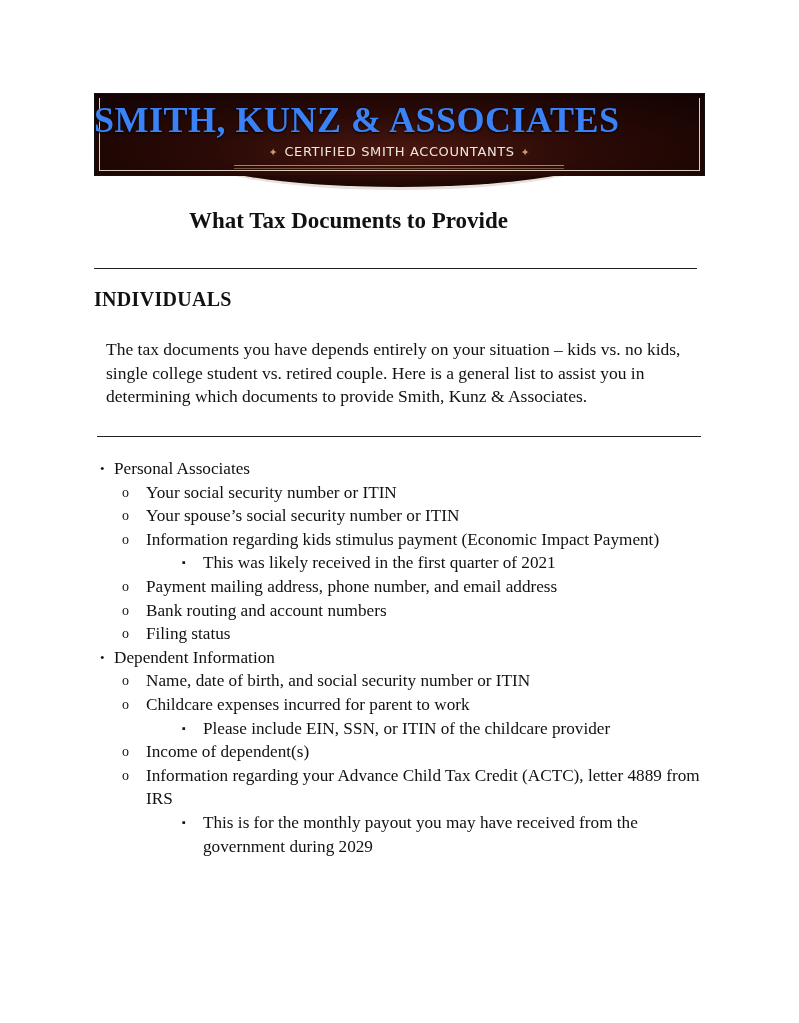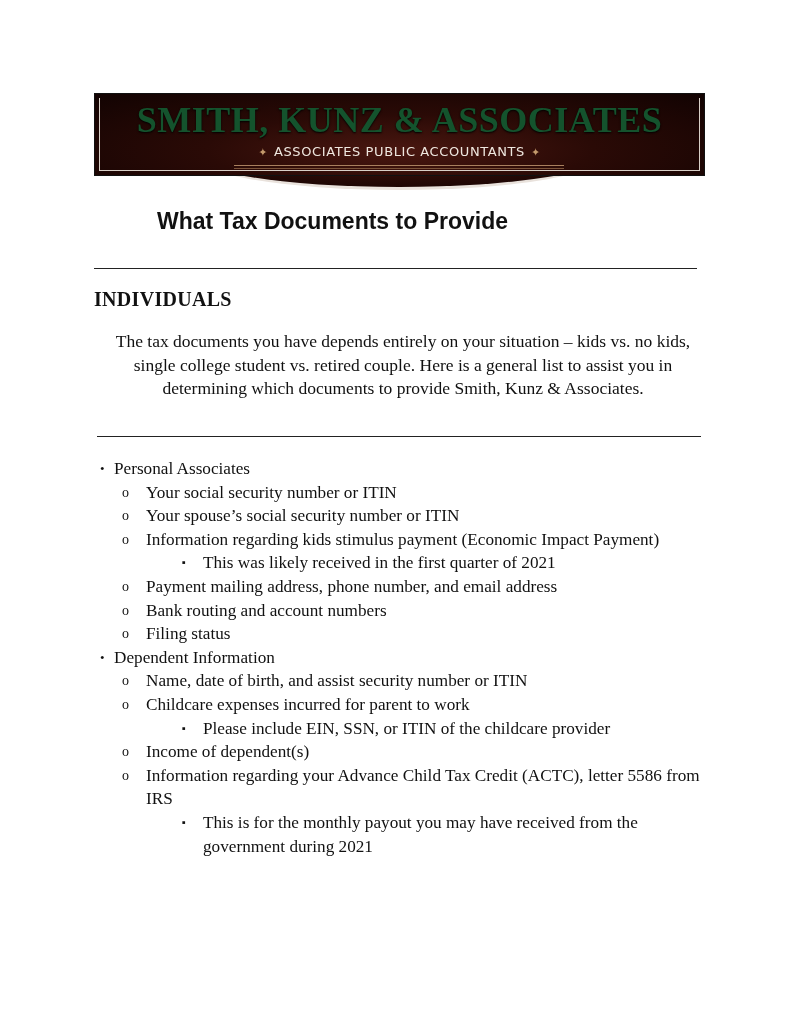--- a/index.html
+++ b/index.html
@@ -10,45 +10,45 @@
   .banner { position: absolute; left: 94px; top: 93px; width: 611px; height: 96px; }
   .banner-box { position: absolute; left: 0; top: 0; width: 609px; height: 81px;
     background: radial-gradient(ellipse at 50% 70%, #4a1710 0%, #2a0a06 45%, #120302 100%);
     border: 1px solid #111; }
   .banner-inner-border { position: absolute; left: 4px; top: 4px; right: 4px; bottom: 4px;
     border-left: 1px solid #d8d0c8; border-bottom: 1px solid #d8d0c8; border-right: 1px solid #d8d0c8; pointer-events:none; }
   .banner-tab { position: absolute; left: 95px; top: 60px; width: 420px; height: 34px;
     background: radial-gradient(ellipse at 50% 20%, #3d120c 0%, #1a0503 80%);
     border-radius: 0 0 50% 50% / 0 0 100% 100%;
     border-bottom: 3px solid #e9e2dc; }
-  .banner-title { position: absolute; left: 0; right: 0; top: 6px; text-align: center;
+  .banner-title { position: absolute; left: 0; right: 0; top: 6px; text-align: left;
     font-family: "Liberation Serif", "DejaVu Serif", serif; font-weight: bold;
-    font-size: 36px; letter-spacing: 0.5px; color: #14532d;
+    font-size: 36px; letter-spacing: 0.5px; color: #3b82f6;
     text-shadow: 0 1px 2px #000; z-index: 2; }
   .banner-subtitle { position: absolute; left: 0; right: 0; top: 51px; text-align: center;
     font-family: "DejaVu Sans", sans-serif; font-size: 13px; letter-spacing: 0.6px;
     color: #efe7df; z-index: 2; }
   .banner-subtitle .orn { color: #c49a6c; font-size: 11px; margin: 0 6px; }
   .banner-rule { position: absolute; left: 140px; width: 330px; top: 72px; height: 0;
     border-top: 1px solid #a9805e; z-index: 2; }
   .banner-rule.two { top: 75px; border-top-color: #7a5238; }
 
   
-  .doc-title { position: absolute; left: 0; width: 665px; top: 208px; text-align: center;
-    font-size: 23px; font-weight: bold; font-family: Liberation Sans, sans-serif; }
+  .doc-title { position: absolute; left: 16px; width: 665px; top: 208px; text-align: center;
+    font-size: 23px; font-weight: bold; font-family: Liberation Serif, serif; }
 
   .rule { position: absolute; height: 0; border-top: 1px solid #222; }
   .rule.r1 { left: 94px; width: 603px; top: 268px; }
   .rule.r2 { left: 97px; width: 604px; top: 436px; }
 
   .section-heading { position: absolute; left: 94px; top: 288px; font-size: 20px;
     font-weight: bold; letter-spacing: 0.3px; }
 
   .intro { position: absolute; left: 94px; top: 326px; width: 610px; font-size: 17.5px;
-    line-height: 23.5px; margin: 4px; text-align: center; }
+    line-height: 23.5px; margin: 12px; }
 
   
   .list-wrap { position: absolute; left: 100px; top: 457px; width: 610px; font-size: 17.2px; }
   ul { list-style: none; margin: 0; padding: 0; }
   li { margin: 0; padding: 0; }
   .l1 > li > .row { display: flex; line-height: 23.6px; }
   .l1 > li > .row .mk { width: 14px; display: inline-block; font-size: 13px; }
   .l2 { margin-left: 22px; }
   .l2 > li > .row { display: flex; line-height: 23.6px; }
   .l2 > li > .row .mk { width: 24px; flex: 0 0 24px; font-size: 14px; }
@@ -60,21 +60,21 @@
 </head>
 <body>
 
 <div class="banner">
   <div class="banner-tab"></div>
   <div class="banner-box">
     <div class="banner-inner-border"></div>
   </div>
   <div class="banner-title">SMITH, KUNZ &amp; ASSOCIATES</div>
   <div class="banner-subtitle">
-    <span class="orn">✦</span><span>ASSOCIATES PUBLIC ACCOUNTANTS</span><span class="orn">✦</span>
+    <span class="orn">✦</span><span>CERTIFIED SMITH ACCOUNTANTS</span><span class="orn">✦</span>
   </div>
   <div class="banner-rule"></div>
   <div class="banner-rule two"></div>
 </div>
 
 <div class="doc-title">What Tax Documents to Provide</div>
 <div class="rule r1"></div>
 <div class="section-heading">INDIVIDUALS</div>
 <p class="intro">The tax documents you have depends entirely on your situation – kids vs. no kids, single college student vs. retired couple. Here is a general list to assist you in determining which documents to provide Smith, Kunz &amp; Associates.</p>
 <div class="rule r2"></div>
@@ -135,21 +135,21 @@
       </li>
       <li>
         <div class="row">
           <span class="mk">•</span>
           <span class="txt">Dependent Information</span>
         </div>
         <ul class="l2">
           <li>
             <div class="row">
               <span class="mk">o</span>
-              <span class="txt">Name, date of birth, and assist security number or ITIN</span>
+              <span class="txt">Name, date of birth, and social security number or ITIN</span>
             </div>
           </li>
           <li>
             <div class="row">
               <span class="mk">o</span>
               <span class="txt">Childcare expenses incurred for parent to work</span>
             </div>
             <ul class="l3">
               <li>
                 <div class="row">
@@ -161,27 +161,27 @@
           </li>
           <li>
             <div class="row">
               <span class="mk">o</span>
               <span class="txt">Income of dependent(s)</span>
             </div>
           </li>
           <li>
             <div class="row">
               <span class="mk">o</span>
-              <span class="txt">Information regarding your Advance Child Tax Credit (ACTC), letter 5586 from IRS</span>
+              <span class="txt">Information regarding your Advance Child Tax Credit (ACTC), letter 4889 from IRS</span>
             </div>
             <ul class="l3">
               <li>
                 <div class="row">
                   <span class="mk">▪</span>
-                  <span class="txt">This is for the monthly payout you may have received from the government during 2021</span>
+                  <span class="txt">This is for the monthly payout you may have received from the government during 2029</span>
                 </div>
               </li>
             </ul>
           </li>
         </ul>
       </li>
     </ul>
 </div>
 
 </body></html>

